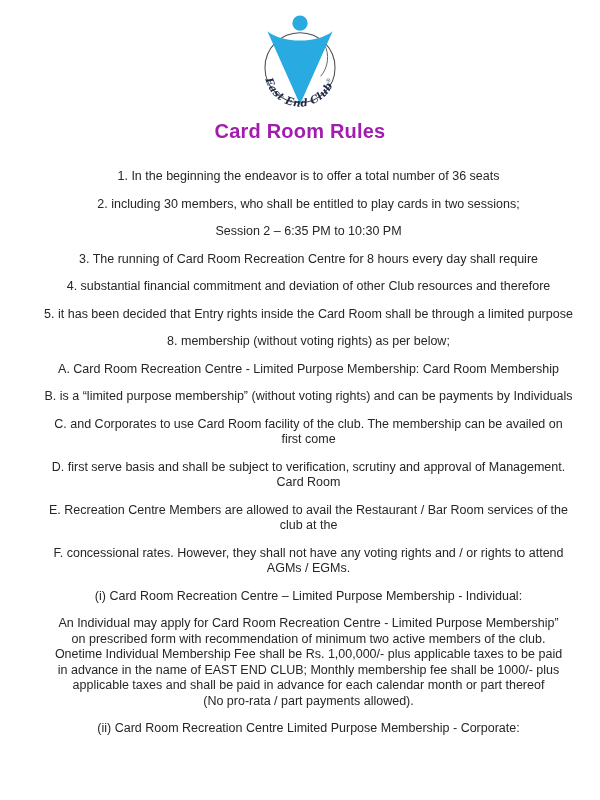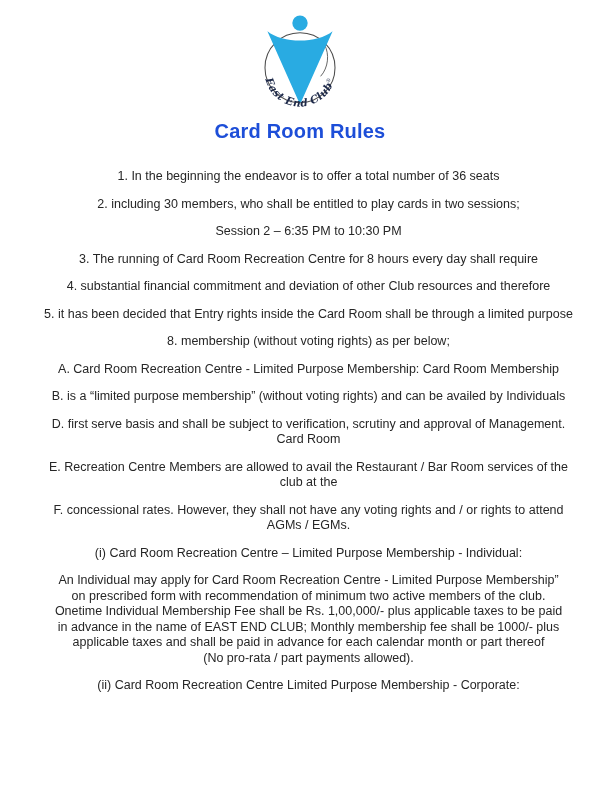--- a/index.html
+++ b/index.html
@@ -36,21 +36,21 @@
     font-family: "DejaVu Serif", serif;
     font-style: normal;
     font-weight: normal;
     font-size: 5.5px;
   }
   h1.title {
     margin: 13px 0 0 0;
     text-align: center;
     font-size: 20px;
     font-weight: 700;
-    color: #1d4ed8;
+    color: #a21caf;
     letter-spacing: 0.2px;
   }
   .rules {
     padding: 26px 16px 0 33px;
     text-align: center;
   }
   .rules p {
     margin: 0 0 12px 0;
     font-size: 12.5px;
     line-height: 15.5px;
@@ -87,21 +87,23 @@
 
   <div class="rules">
     <p>1. In the beginning the endeavor is to offer a total number of 36 seats</p>
     <p>2. including 30 members, who shall be entitled to play cards in two sessions;</p>
     <p>Session 2 – 6:35 PM to 10:30 PM</p>
     <p>3. The running of Card Room Recreation Centre for 8 hours every day shall require</p>
     <p>4. substantial financial commitment and deviation of other Club resources and therefore</p>
     <p>5. it has been decided that Entry rights inside the Card Room shall be through a limited purpose</p>
     <p>8. membership (without voting rights) as per below;</p>
     <p>A. Card Room Recreation Centre - Limited Purpose Membership: Card Room Membership</p>
-    <p>B. is a “limited purpose membership” (without voting rights) and can be availed by Individuals</p>
+    <p>B. is a “limited purpose membership” (without voting rights) and can be payments by Individuals</p>
+    <p>C. and Corporates to use Card Room facility of the club. The membership can be availed on
+first come</p>
     <p>D. first serve basis and shall be subject to verification, scrutiny and approval of Management.
 Card Room</p>
     <p>E. Recreation Centre Members are allowed to avail the Restaurant / Bar Room services of the
 club at the</p>
     <p>F. concessional rates. However, they shall not have any voting rights and / or rights to attend
 AGMs / EGMs.</p>
     <p>(i) Card Room Recreation Centre – Limited Purpose Membership - Individual:</p>
     <p>An Individual may apply for Card Room Recreation Centre - Limited Purpose Membership”
 on prescribed form with recommendation of minimum two active members of the club.
 Onetime Individual Membership Fee shall be Rs. 1,00,000/- plus applicable taxes to be paid

